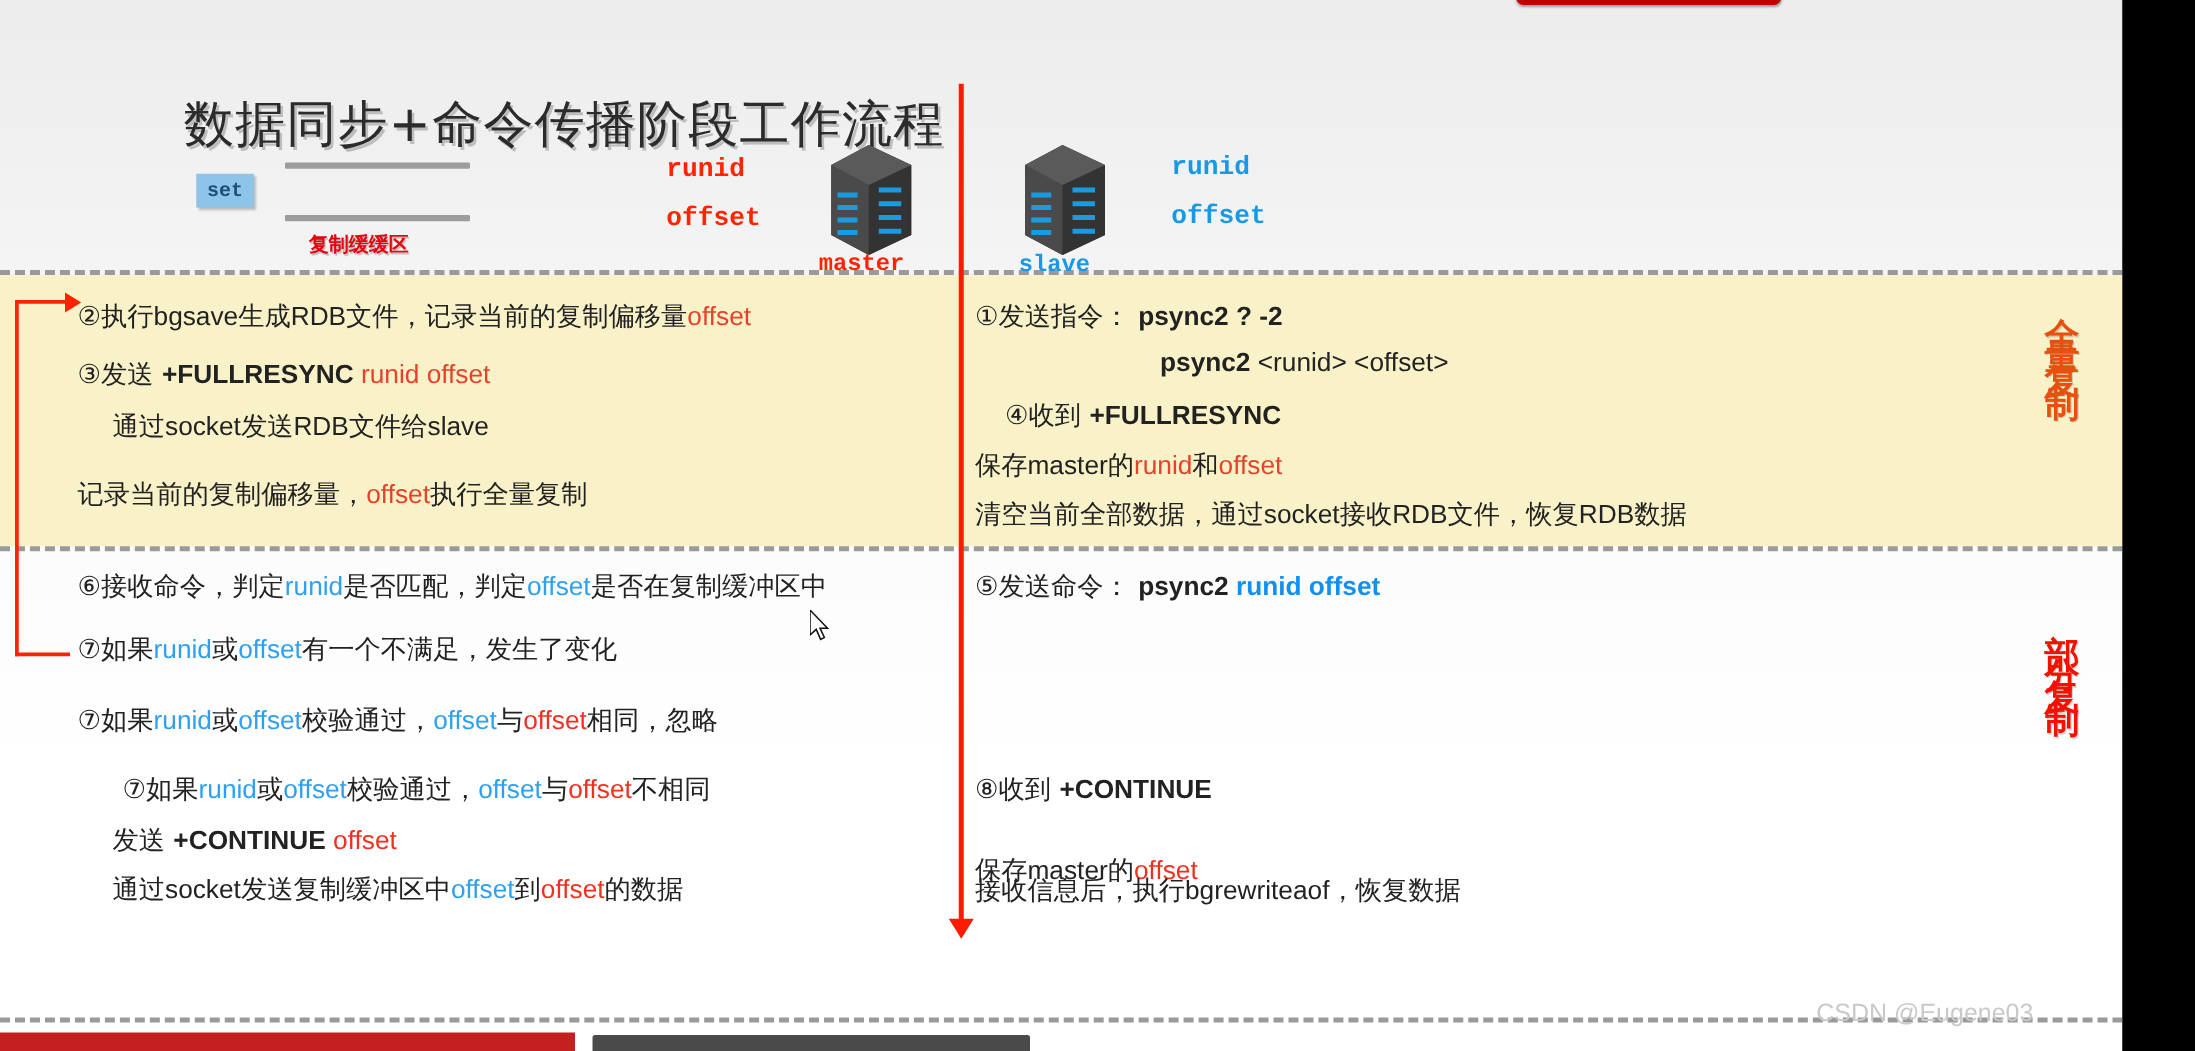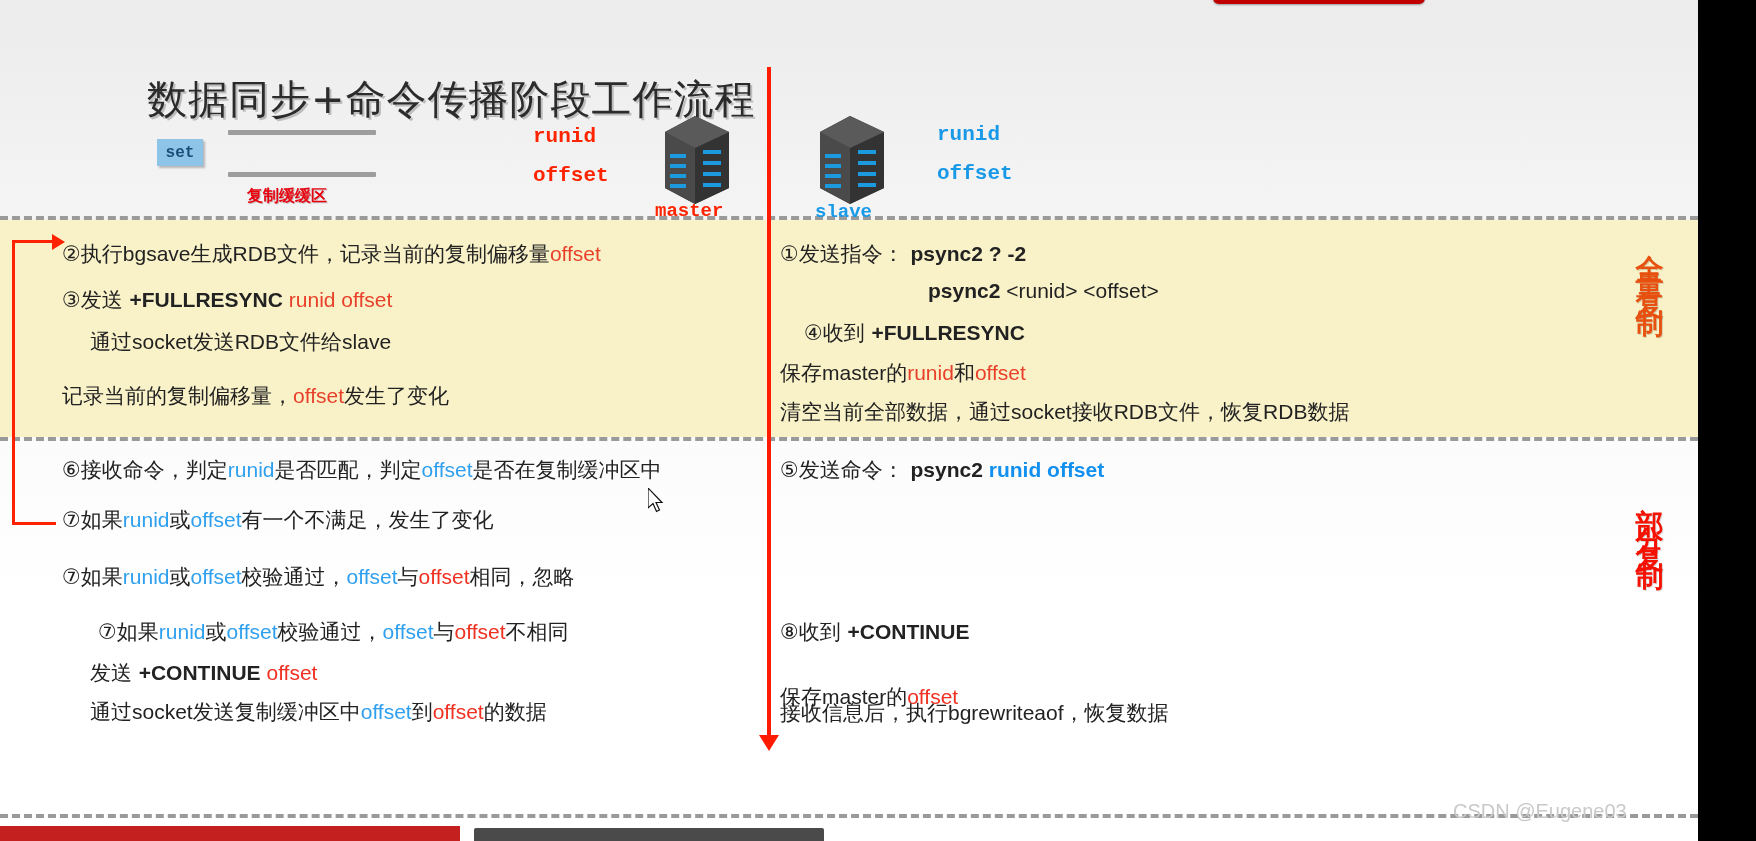--- a/index.html
+++ b/index.html
@@ -219,21 +219,21 @@
       </svg>
     </div>
     <div class="srv-label blue" style="left:815px;top:201px;">slave</div>
     <div class="kv blue" style="left:937px;top:123px;">runid</div>
     <div class="kv blue" style="left:937px;top:162px;">offset</div>
 
     <div class="col" id="master-full">
         <div class="line" style="left: 62px; top: 243px;"><span class="c-dark">②执行</span><span class="c-dark mono">bgsave</span><span class="c-dark">生成</span><span class="c-dark mono">RDB</span><span class="c-dark">文件，记录当前的复制偏移量</span><span class="c-red mono">offset</span></div>
         <div class="line" style="left: 62px; top: 289px;"><span class="c-dark">③发送 </span><span class="c-dark mono bold">+FULLRESYNC </span><span class="c-red mono">runid offset</span></div>
         <div class="line" style="left: 90px; top: 331px;"><span class="c-dark">通过</span><span class="c-dark mono">socket</span><span class="c-dark">发送</span><span class="c-dark mono">RDB</span><span class="c-dark">文件给</span><span class="c-dark mono">slave</span></div>
-        <div class="line" style="left: 62px; top: 385px;"><span class="c-dark">记录当前的复制偏移量，</span><span class="c-red mono">offset</span><span class="c-dark">发生了变化</span></div>
+        <div class="line" style="left: 62px; top: 385px;"><span class="c-dark">记录当前的复制偏移量，</span><span class="c-red mono">offset</span><span class="c-dark">执行全量复制</span></div>
       </div>
     <div class="col" id="master-partial">
         <div class="line" style="left: 62px; top: 459px;"><span class="c-dark">⑥接收命令，判定</span><span class="c-blue mono">runid</span><span class="c-dark">是否匹配，判定</span><span class="c-blue mono">offset</span><span class="c-dark">是否在复制缓冲区中</span></div>
         <div class="line" style="left: 62px; top: 509px;"><span class="c-dark">⑦如果</span><span class="c-blue mono">runid</span><span class="c-dark">或</span><span class="c-blue mono">offset</span><span class="c-dark">有一个不满足，发生了变化</span></div>
         <div class="line" style="left: 62px; top: 566px;"><span class="c-dark">⑦如果</span><span class="c-blue mono">runid</span><span class="c-dark">或</span><span class="c-blue mono">offset</span><span class="c-dark">校验通过，</span><span class="c-blue mono">offset</span><span class="c-dark">与</span><span class="c-pured mono">offset</span><span class="c-dark">相同，忽略</span></div>
         <div class="line" style="left: 62px; top: 621px; margin-left: 36px;"><span class="c-dark">⑦如果</span><span class="c-blue mono">runid</span><span class="c-dark">或</span><span class="c-blue mono">offset</span><span class="c-dark">校验通过，</span><span class="c-blue mono">offset</span><span class="c-dark">与</span><span class="c-pured mono">offset</span><span class="c-dark">不相同</span></div>
         <div class="line" style="left: 90px; top: 662px;"><span class="c-dark">发送 </span><span class="c-dark mono bold">+CONTINUE </span><span class="c-pured mono">offset</span></div>
         <div class="line" style="left: 90px; top: 701px;"><span class="c-dark">通过</span><span class="c-dark mono">socket</span><span class="c-dark">发送复制缓冲区中</span><span class="c-blue mono">offset</span><span class="c-dark">到</span><span class="c-pured mono">offset</span><span class="c-dark">的数据</span></div>
       </div>
     <div class="col" id="slave-full">

